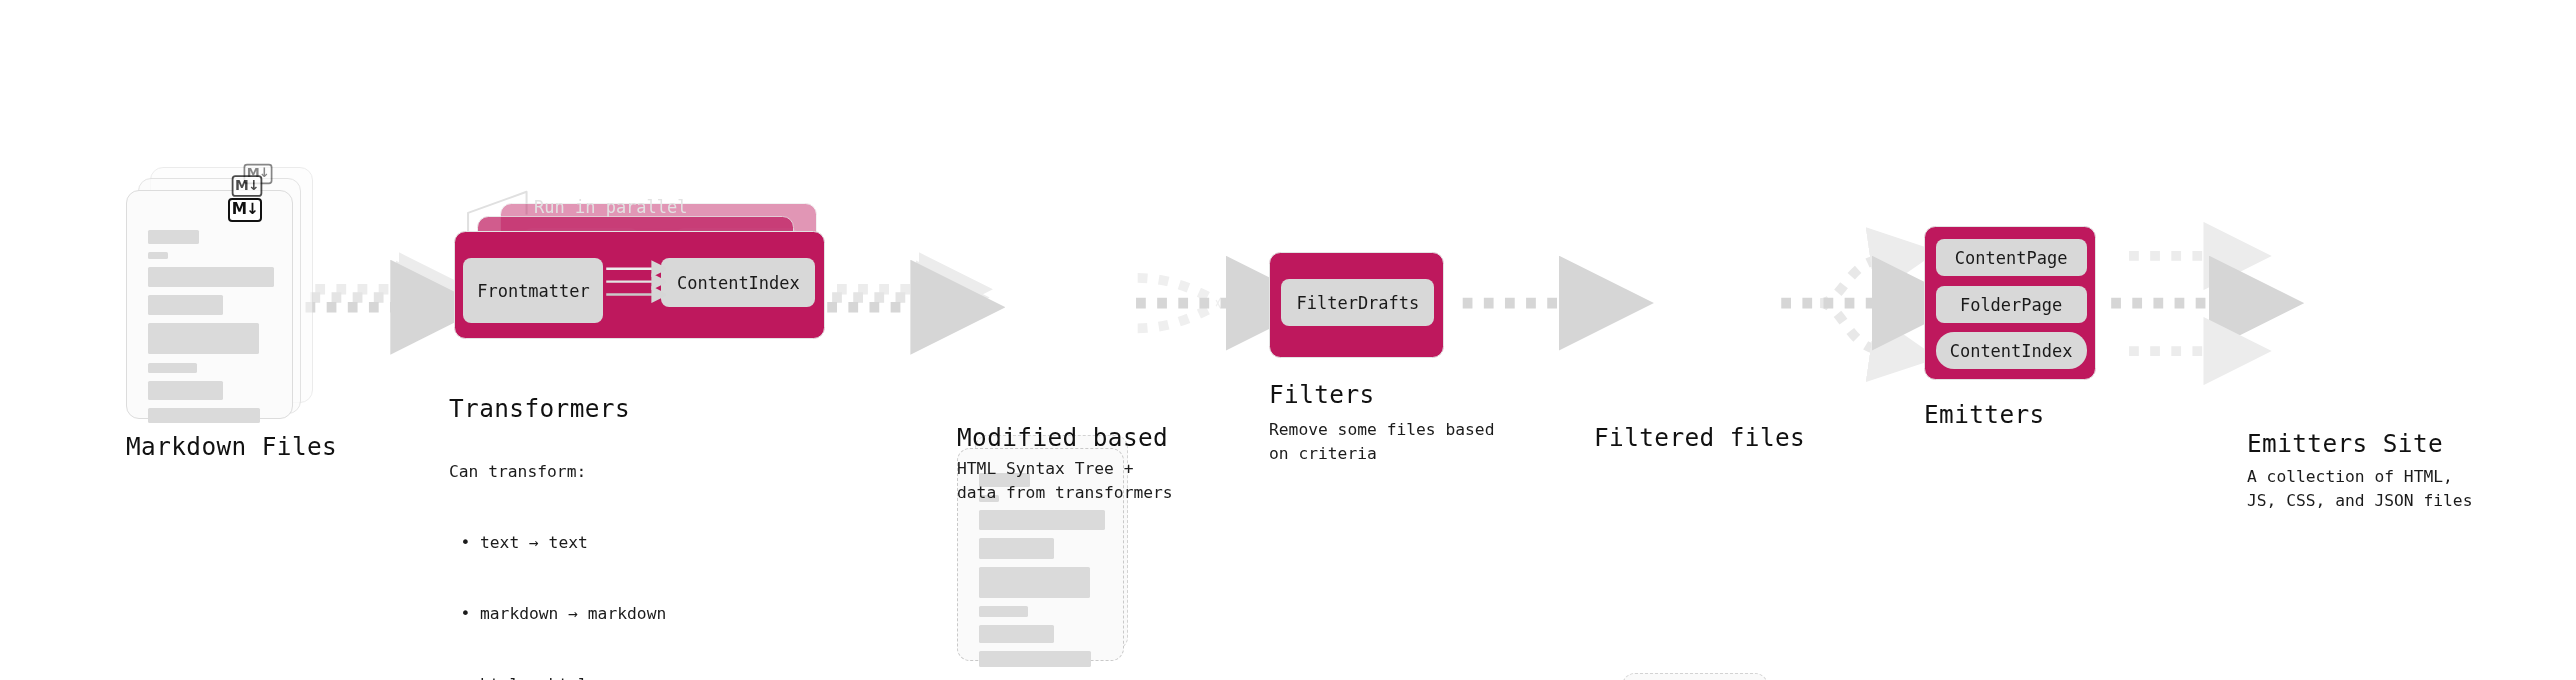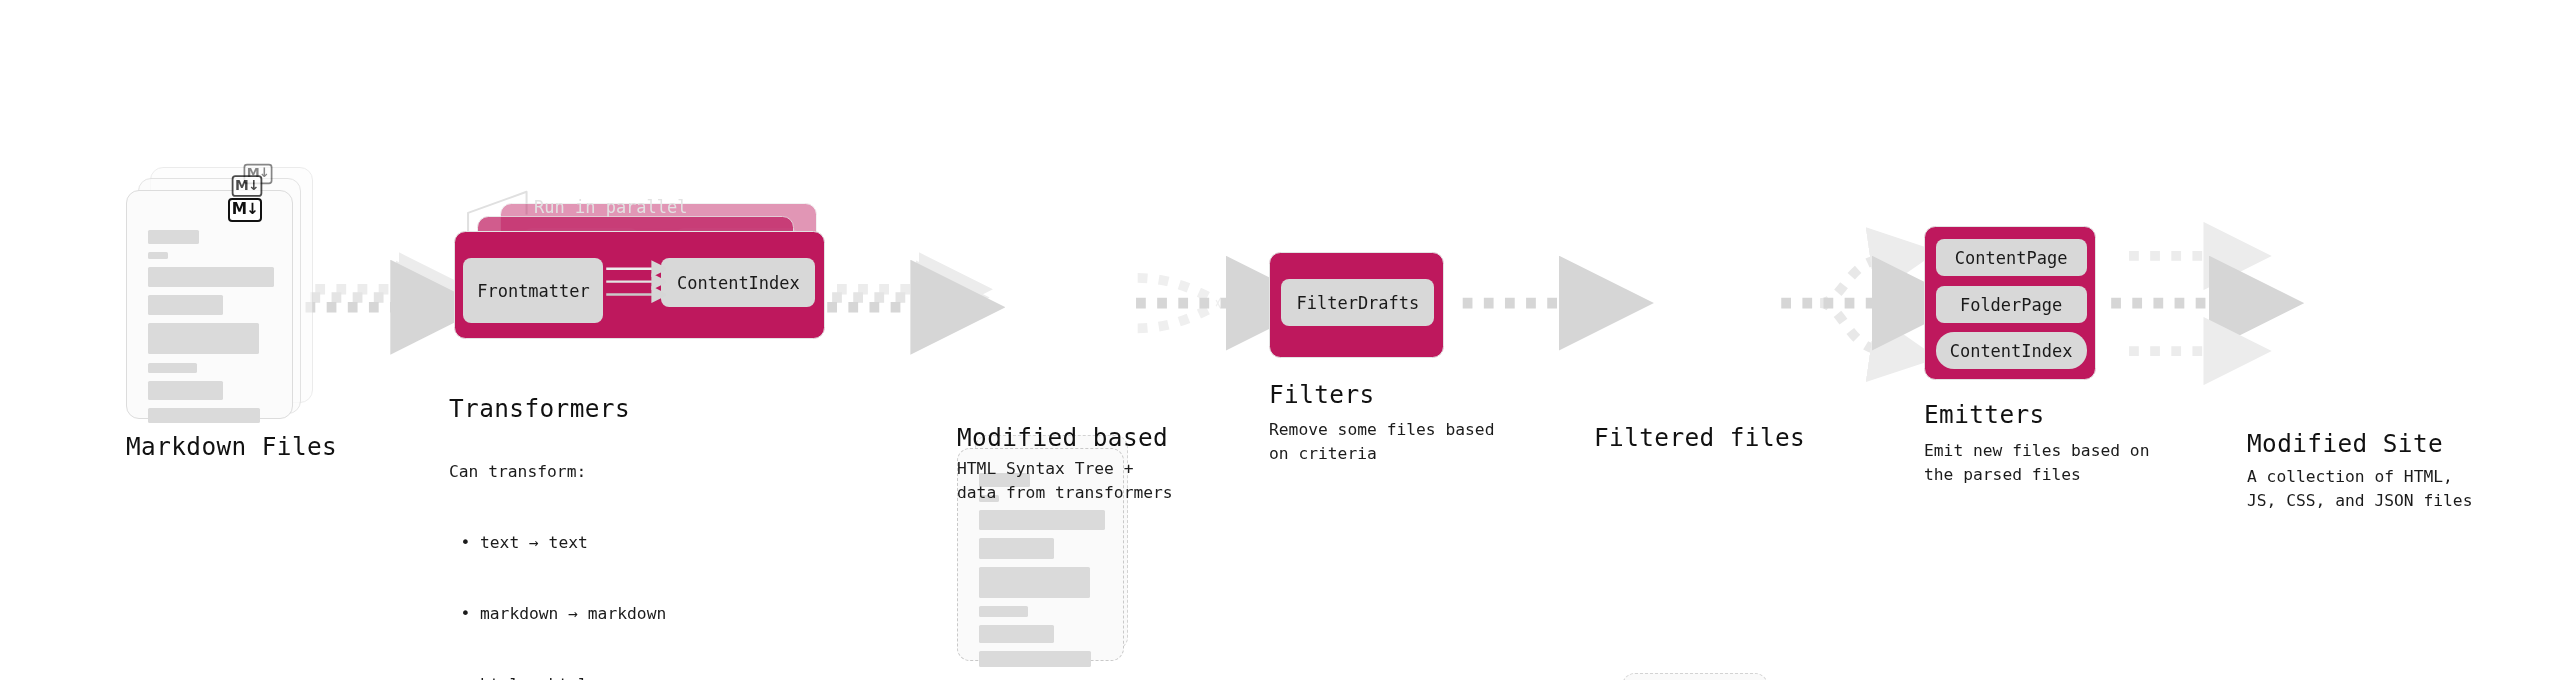--- a/index.html
+++ b/index.html
@@ -237,21 +237,19 @@
   <div class="title" style="left:1594px; top:423px;">Filtered files</div>
 
   <div class="node" style="left:1924px; top:226px; width:172px; height:154px;">
     <div class="gbox" style="left:0; top:0; width:172px; height:154px;">
       <div class="pill" style="left:10.6px; top:12.2px; width:151px; height:37px;">ContentPage</div>
       <div class="pill" style="left:10.6px; top:59px; width:151px; height:37px;">FolderPage</div>
       <div class="pill" style="left:10.6px; top:105px; width:151px; height:37px;border-radius:18px;">ContentIndex</div>
     </div>
   </div>
   <div class="title" style="left:1924px; top:400px;">Emitters</div>
-  <div class="sub" style="left:1924px; top:439px;">Emit new files based on
-the parsed files</div>
-
-  <div class="title" style="left:2247px; top:429px;">Modified Site</div>
+
+  <div class="title" style="left:2247px; top:429px;">Emitters Site</div>
   <div class="sub" style="left:2247px; top:465px;">A collection of HTML,
 JS, CSS, and JSON files</div>
 
 </div>
 
 
 </body></html>

